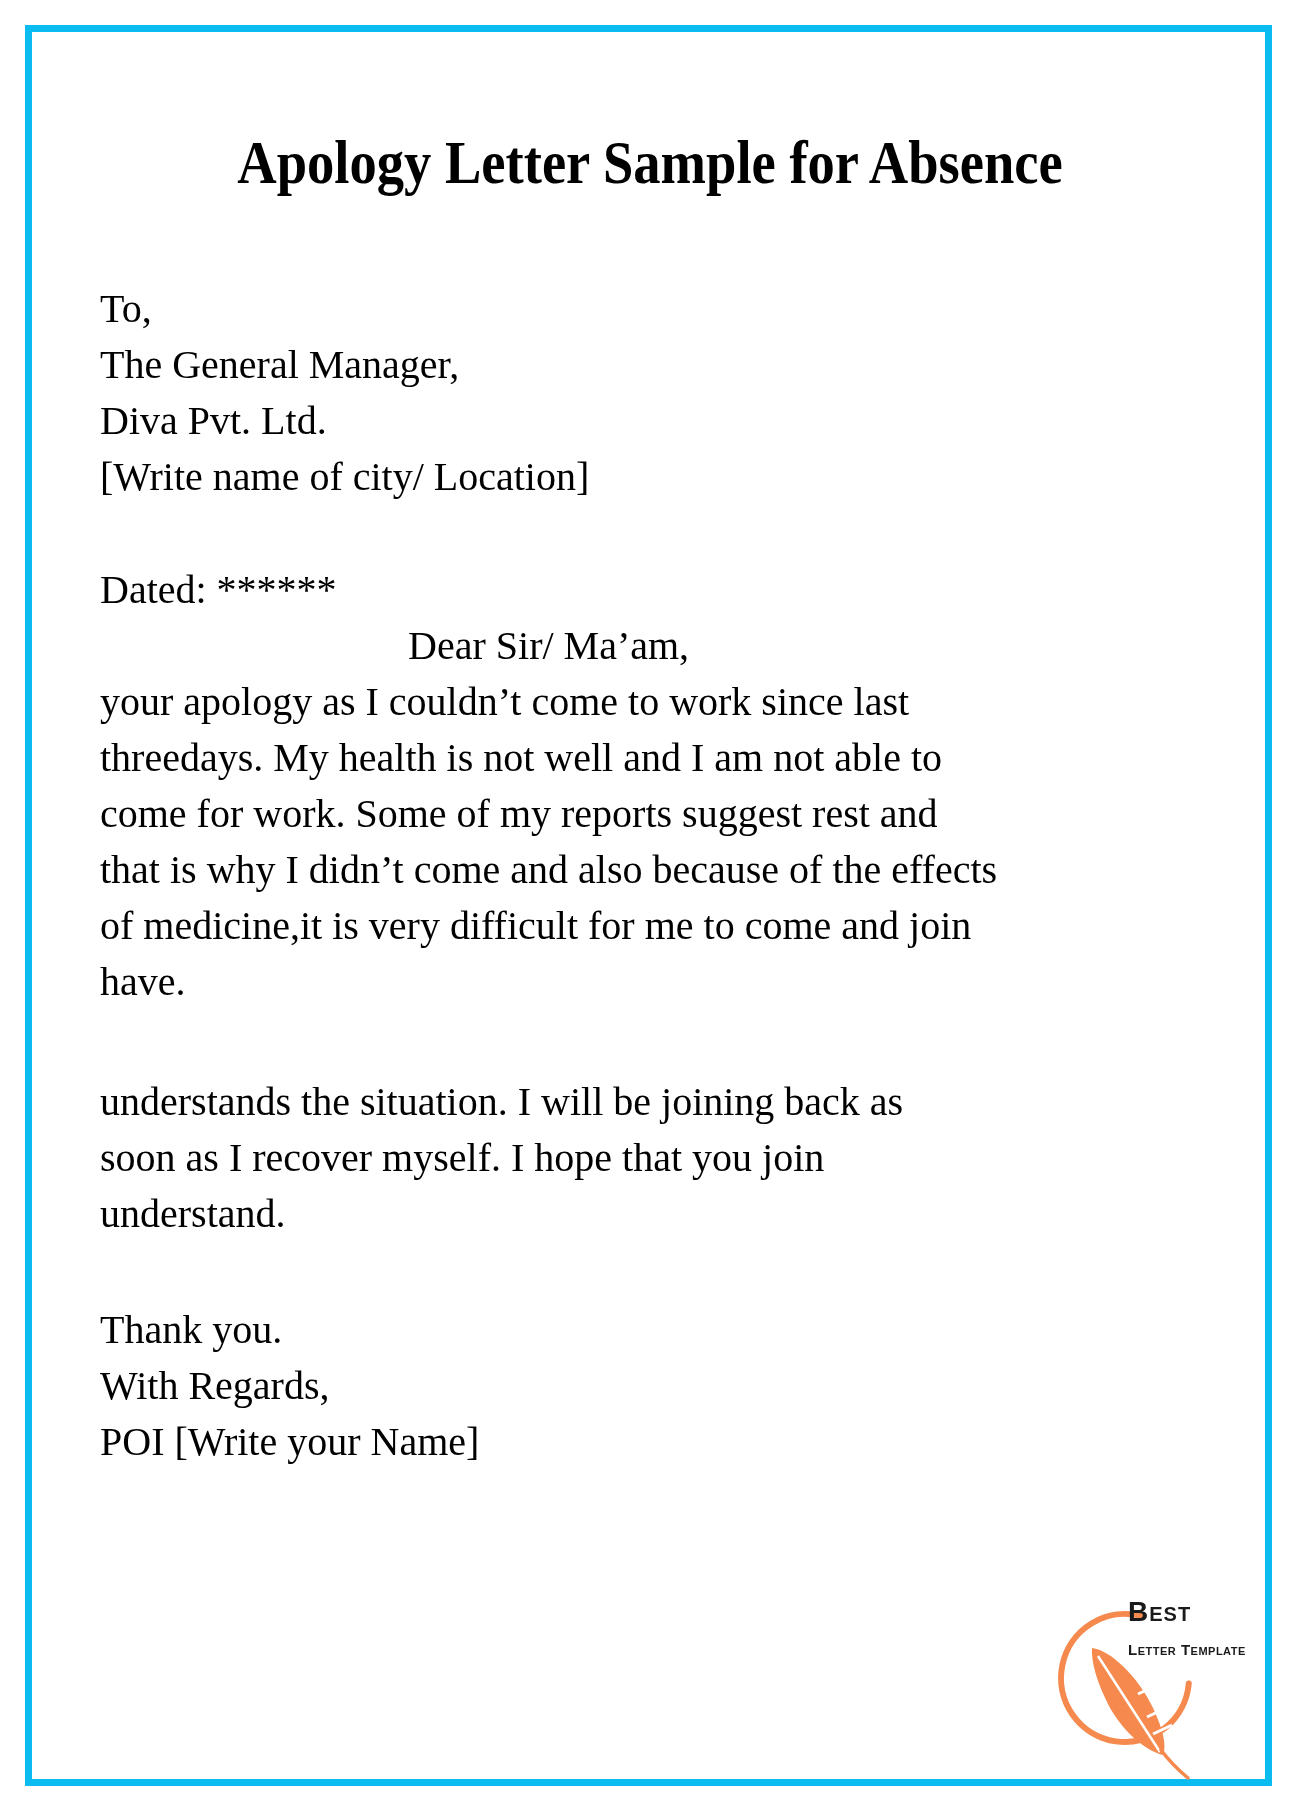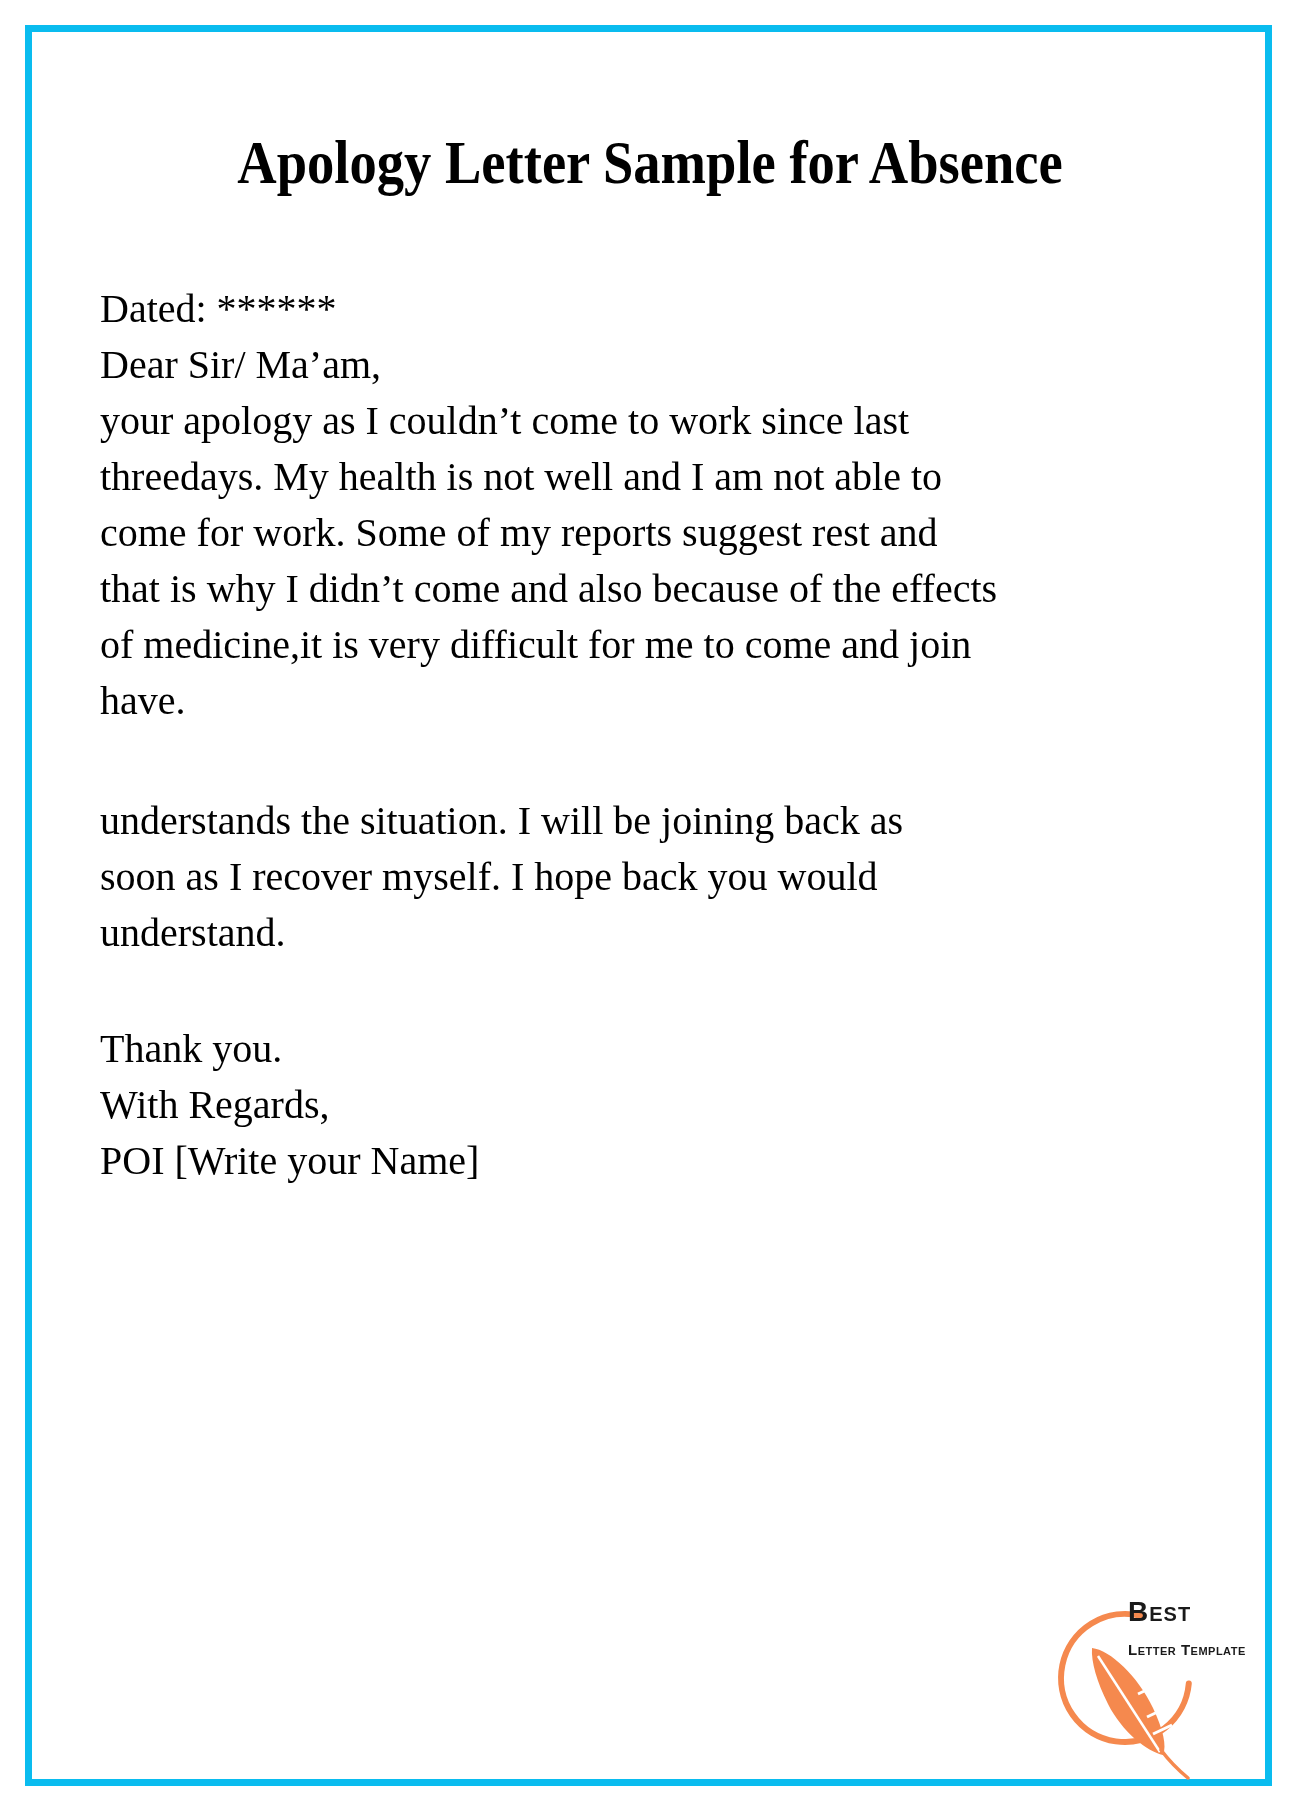--- a/index.html
+++ b/index.html
@@ -31,21 +31,21 @@
     transform:scaleX(0.88);
     transform-origin:50% 50%;
   }
   .letter {
     position:absolute; left:100px; top:281px;
     font-size:40px; line-height:56px;
   }
   .letter .line { white-space:pre; }
   .block-recipient  { margin-bottom:57px; }
   .block-dated      { }
-  .block-salutation { margin-bottom:0; }
+  .block-salutation { margin-bottom:0;text-align:center; }
   .block-para1      { margin-bottom:64px; }
   .block-para2      { margin-bottom:60px; }
   .block-closing    { margin-bottom:0; }
 
   .logo {
     position:absolute; left:1020px; top:1574px;
     width:250px; height:220px;
   }
   .logo svg { position:absolute; left:0; top:0; }
   .accent-stroke { stroke:var(--accent); fill:none; }
@@ -72,41 +72,47 @@
 </head>
 <body>
 
 <div class="page-root">
 
   <div class="frame"></div>
 
   <h1 class="title">Apology Letter Sample for Absence</h1>
 
   <div class="letter">
+    <div class="block-recipient">
+        <div class="line">To,</div>
+        <div class="line">The General Manager,</div>
+        <div class="line">Diva Pvt. Ltd.</div>
+        <div class="line">[Write name of city/ Location]</div>
+      </div>
 
     <div class="block-dated">
       <div class="line">Dated: ******</div>
     </div>
 
     <div class="block-salutation">
       <div class="line">Dear Sir/ Ma’am,</div>
     </div>
 
     <div class="block-para1">
         <div class="line">your apology as I couldn’t come to work since last</div>
         <div class="line">threedays. My health is not well and I am not able to</div>
         <div class="line">come for work. Some of my reports suggest rest and</div>
         <div class="line">that is why I didn’t come and also because of the effects</div>
         <div class="line">of medicine,it is very difficult for me to come and join</div>
         <div class="line">have.</div>
       </div>
 
     <div class="block-para2">
         <div class="line">understands the situation. I will be joining back as</div>
-        <div class="line">soon as I recover myself. I hope back you would</div>
+        <div class="line">soon as I recover myself. I hope that you join</div>
         <div class="line">understand.</div>
       </div>
 
     <div class="block-closing">
         <div class="line">Thank you.</div>
         <div class="line">With Regards,</div>
         <div class="line">POI [Write your Name]</div>
       </div>
   </div>
 

